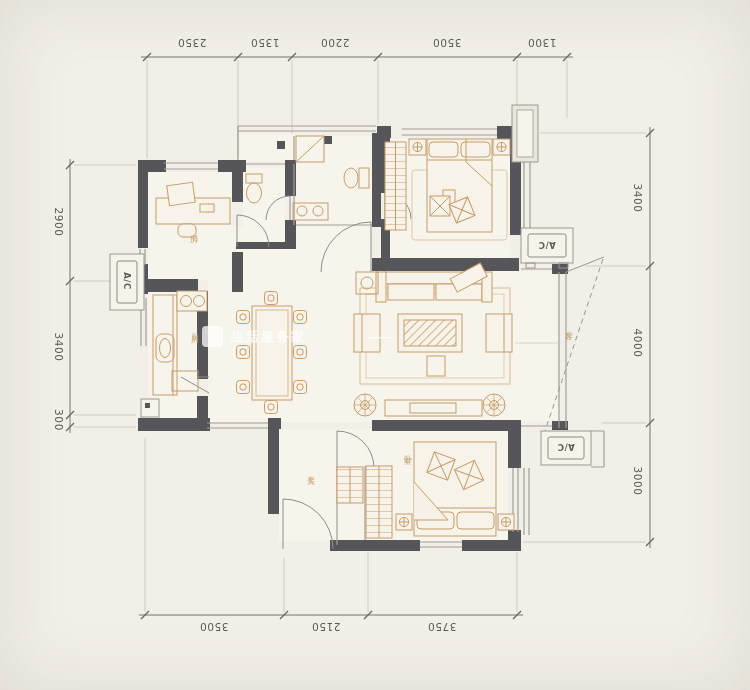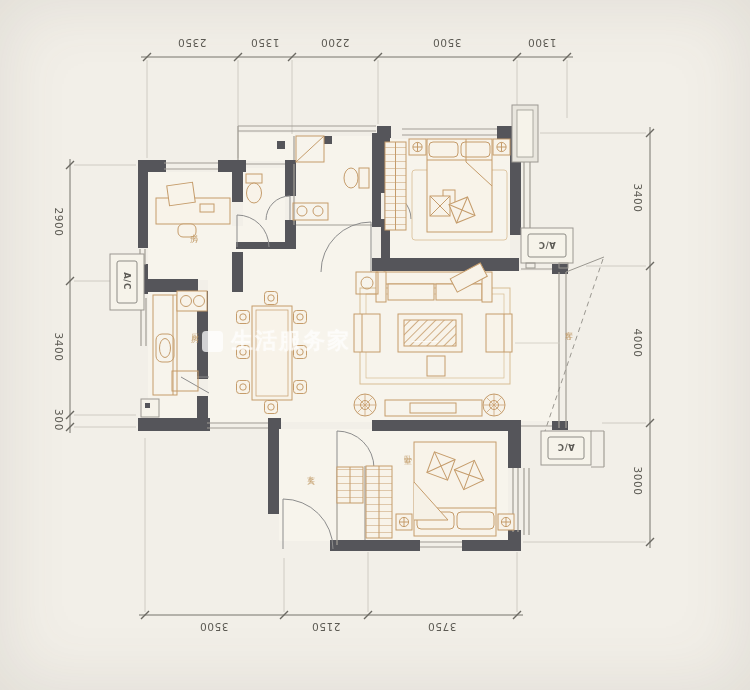--- a/index.html
+++ b/index.html
@@ -6,21 +6,21 @@
   body{width:750px;height:690px;background:#f2efe8;font-family:"DejaVu Sans",sans-serif;position:relative;overflow:hidden;}
   #stage{position:absolute;inset:0;box-shadow:inset 0 0 70px rgba(90,85,70,.12);}
   svg{position:absolute;left:0;top:0;}
   .lbl{position:absolute;color:#5c5a53;font-size:10.5px;letter-spacing:.6px;width:60px;text-align:center;white-space:nowrap;}
   .flip{transform:rotate(180deg);}
   .rot90{transform:rotate(90deg);}
   .ac{font-size:8.5px;font-weight:bold;color:#5f5d58;width:40px;letter-spacing:.5px;}
   .room{writing-mode:vertical-rl;color:rgba(193,152,100,.8);font-size:8px;width:auto;letter-spacing:1px;}
   .wm{position:absolute;display:flex;align-items:center;gap:8px;opacity:.8;}
   .wm-logo{width:21px;height:21px;background:rgba(255,255,255,.92);border-radius:4px;}
-  .wm-text{color:rgba(255,255,255,.88);font-size:22px;font-weight:bold;letter-spacing:2px;text-shadow:0 0 2px rgba(255,255,255,.4);}
+  .wm-text{color:rgba(255,255,255,.88);font-size:13px;font-weight:bold;letter-spacing:2px;text-shadow:0 0 2px rgba(255,255,255,.4);}
   .wm-dash{color:rgba(255,255,255,.85);font-size:15px;margin-left:52px;letter-spacing:-2px;}
 </style>
 </head>
 <body>
 
 <div id="stage">
 
 <svg width="750" height="690" viewBox="0 0 750 690">
   <defs>
     <pattern id="hatch" width="6" height="6" patternTransform="rotate(45)" patternUnits="userSpaceOnUse">

